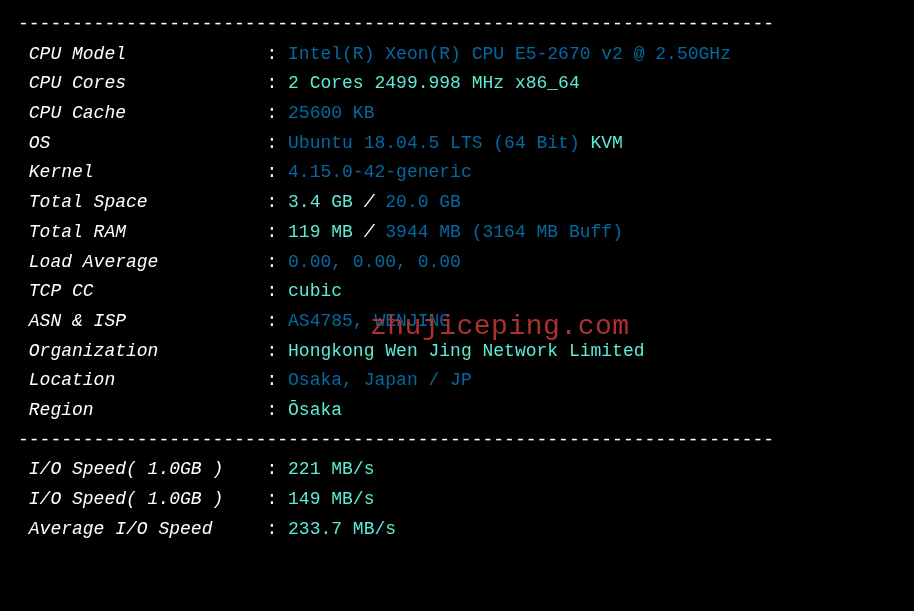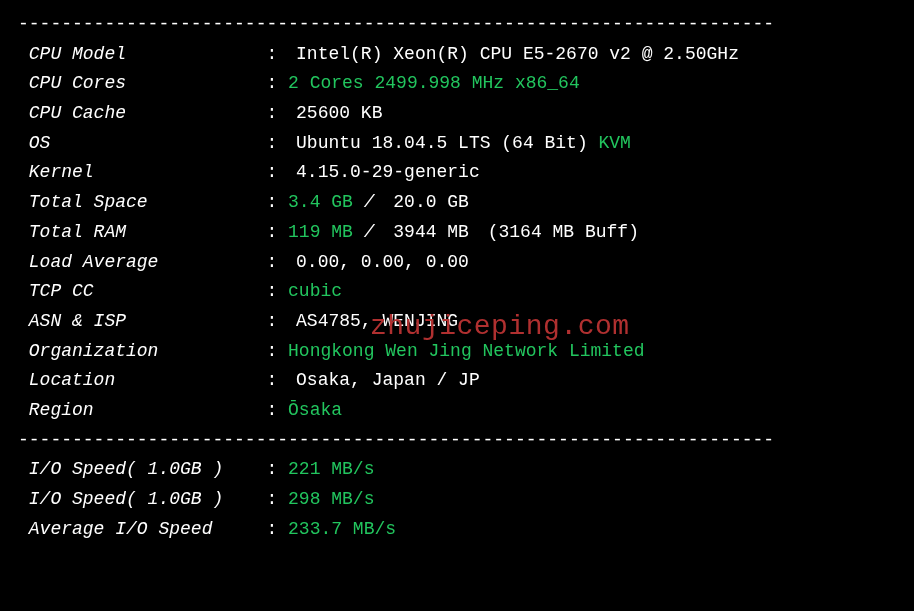--- a/index.html
+++ b/index.html
@@ -24,25 +24,24 @@
       white-space: pre;
       overflow: hidden;
     }
     .row {
       white-space: pre;
     }
     .colon {
       color: #ffffff;
     }
     .cyan {
-      color: #ffffff;
-      margin-left: 8px;
+      color: #0369a1;
     }
     .yellow {
-      color: #22c55e;
+      color: #5eead4;
     }
     .white {
       color: #ffffff;
       font-style: italic;
     }
     .watermark {
       position: absolute;
       color: #b03030;
       font-size: 28px;
       top: 304px;
@@ -55,32 +54,32 @@
 </head>
 <body>
 
 <div class="divider">----------------------------------------------------------------------</div>
 
 <div id="sysinfo-block">
     <div class="row"><span class="white"> CPU Model             </span><span class="colon">: </span><span class="cyan">Intel(R) Xeon(R) CPU E5-2670 v2 @ 2.50GHz</span></div>
     <div class="row"><span class="white"> CPU Cores             </span><span class="colon">: </span><span class="yellow">2 Cores 2499.998 MHz x86_64</span></div>
     <div class="row"><span class="white"> CPU Cache             </span><span class="colon">: </span><span class="cyan">25600 KB</span></div>
     <div class="row"><span class="white"> OS                    </span><span class="colon">: </span><span class="cyan">Ubuntu 18.04.5 LTS (64 Bit)</span><span class="yellow"> KVM</span></div>
-    <div class="row"><span class="white"> Kernel                </span><span class="colon">: </span><span class="cyan">4.15.0-29-generic</span></div>
+    <div class="row"><span class="white"> Kernel                </span><span class="colon">: </span><span class="cyan">4.15.0-42-generic</span></div>
     <div class="row"><span class="white"> Total Space           </span><span class="colon">: </span><span class="yellow">3.4 GB</span><span class="white"> / </span><span class="cyan">20.0 GB</span></div>
     <div class="row"><span class="white"> Total RAM             </span><span class="colon">: </span><span class="yellow">119 MB</span><span class="white"> / </span><span class="cyan">3944 MB</span><span class="cyan"> (3164 MB Buff)</span></div>
     <div class="row"><span class="white"> Load Average          </span><span class="colon">: </span><span class="cyan">0.00, 0.00, 0.00</span></div>
     <div class="row"><span class="white"> TCP CC                </span><span class="colon">: </span><span class="yellow">cubic</span></div>
     <div class="row"><span class="white"> ASN &amp; ISP             </span><span class="colon">: </span><span class="cyan">AS4785, WENJING</span></div>
     <div class="row"><span class="white"> Organization          </span><span class="colon">: </span><span class="yellow">Hongkong Wen Jing Network Limited</span></div>
     <div class="row"><span class="white"> Location              </span><span class="colon">: </span><span class="cyan">Osaka, Japan / JP</span></div>
     <div class="row"><span class="white"> Region                </span><span class="colon">: </span><span class="yellow">Ōsaka</span></div>
   </div>
 
 <div class="divider">----------------------------------------------------------------------</div>
 
 <div id="io-block">
     <div class="row"><span class="white"> I/O Speed( 1.0GB )    </span><span class="colon">: </span><span class="yellow">221 MB/s</span></div>
-    <div class="row"><span class="white"> I/O Speed( 1.0GB )    </span><span class="colon">: </span><span class="yellow">298 MB/s</span></div>
+    <div class="row"><span class="white"> I/O Speed( 1.0GB )    </span><span class="colon">: </span><span class="yellow">149 MB/s</span></div>
     <div class="row"><span class="white"> Average I/O Speed     </span><span class="colon">: </span><span class="yellow">233.7 MB/s</span></div>
   </div>
 
 <div class="watermark">zhujiceping.com</div>
 
 </body></html>

